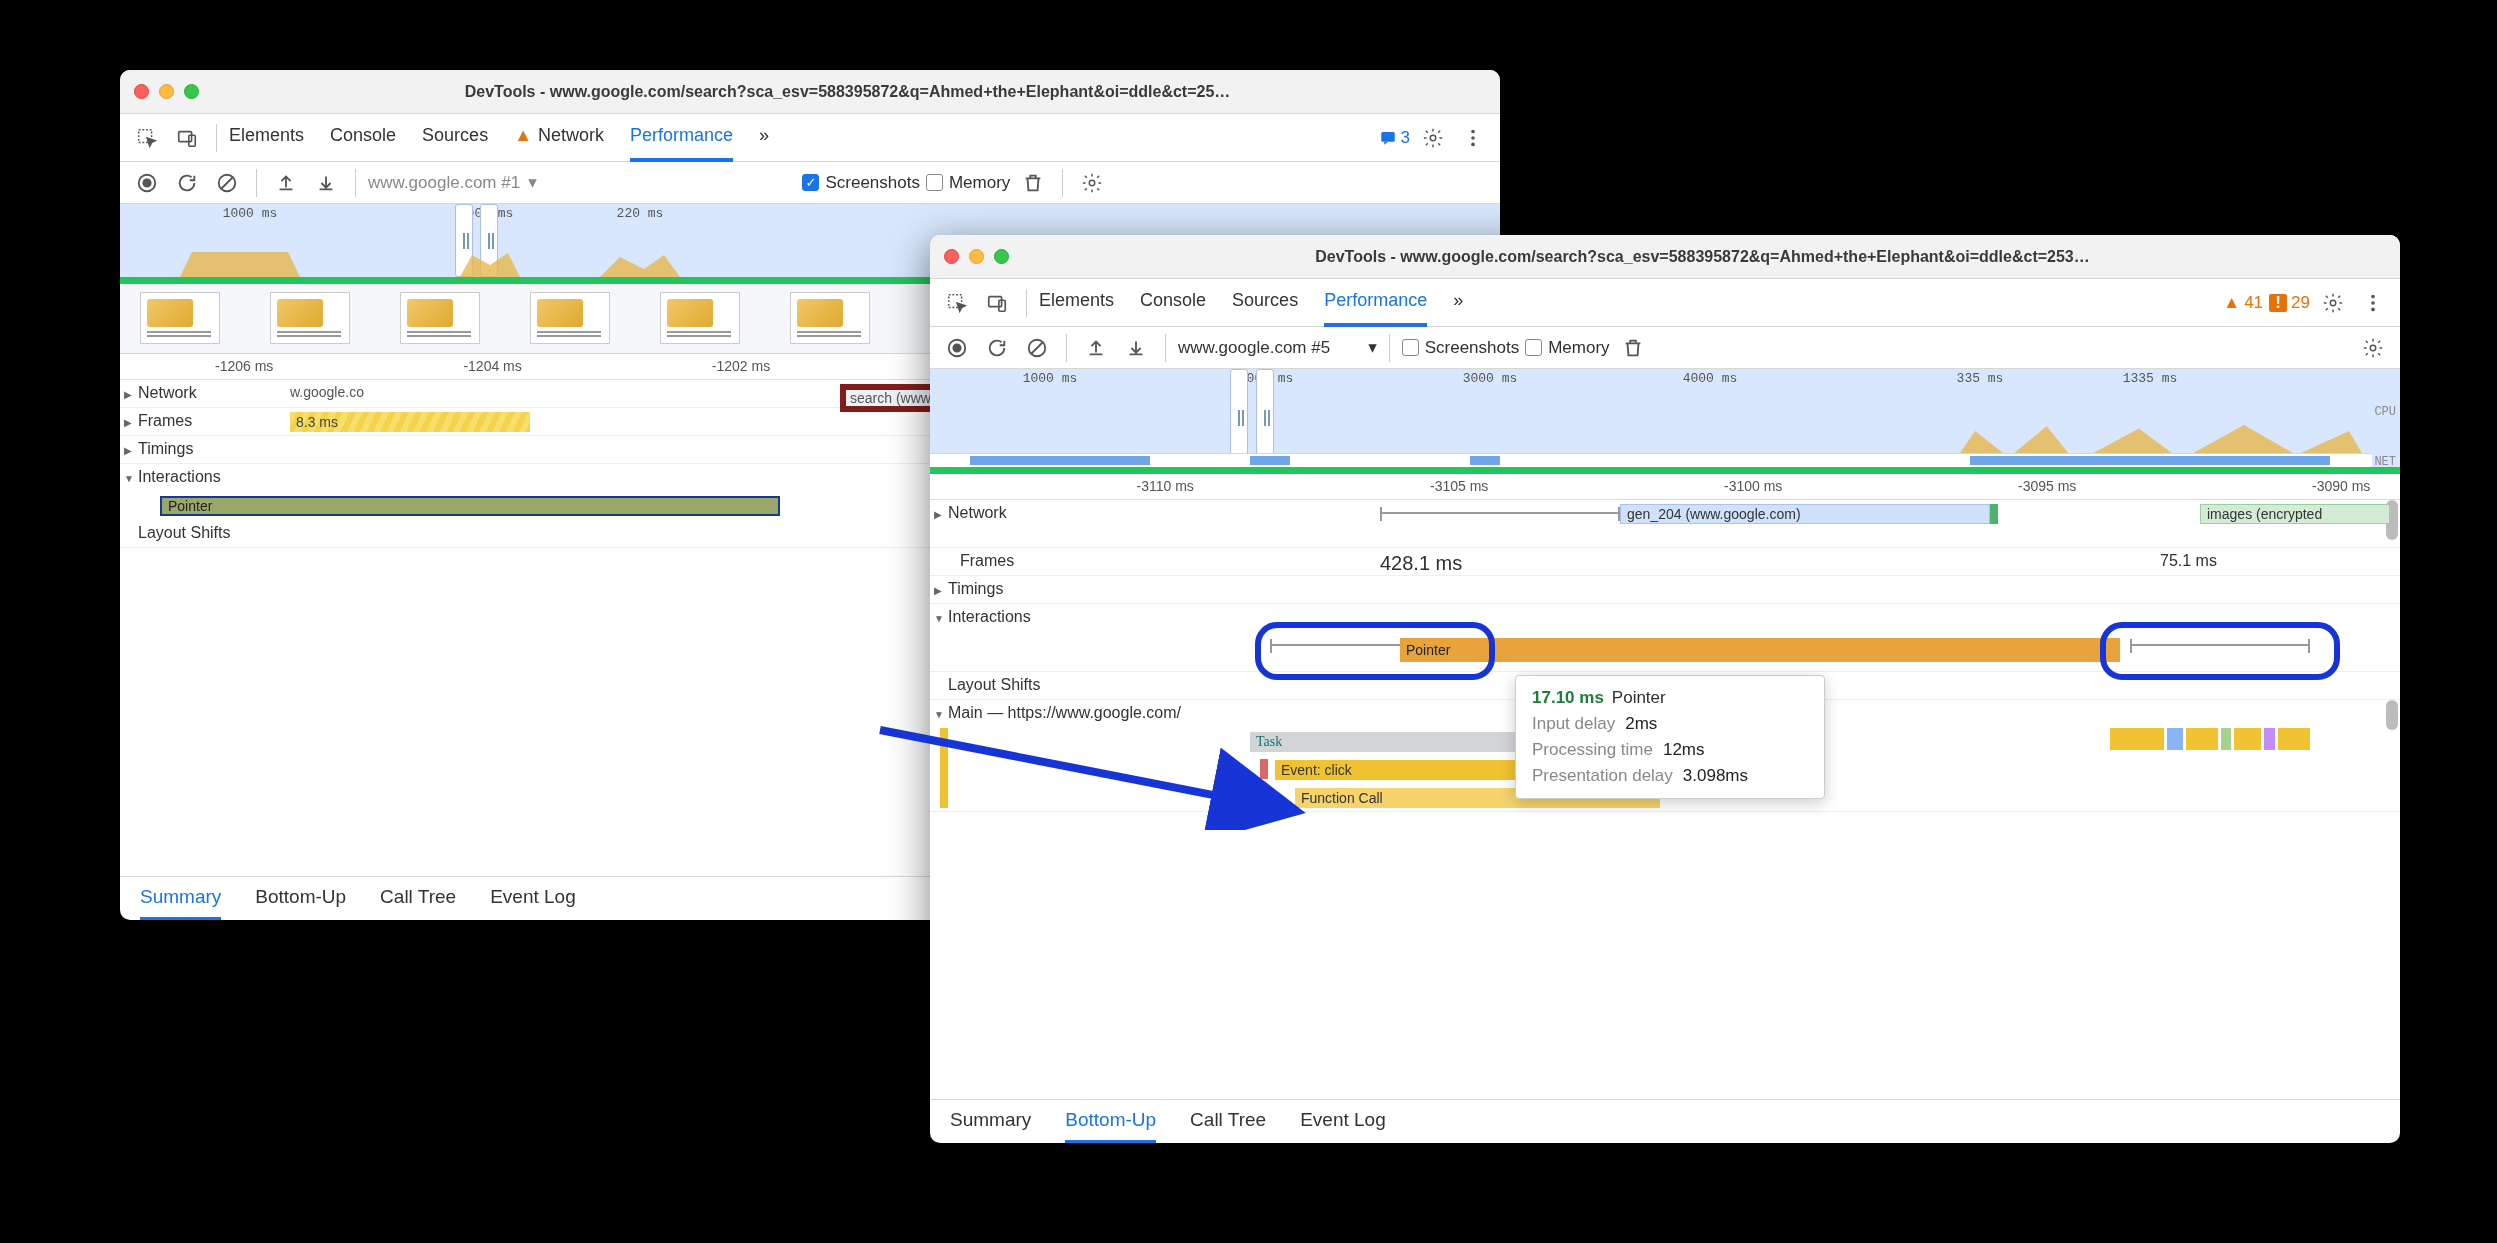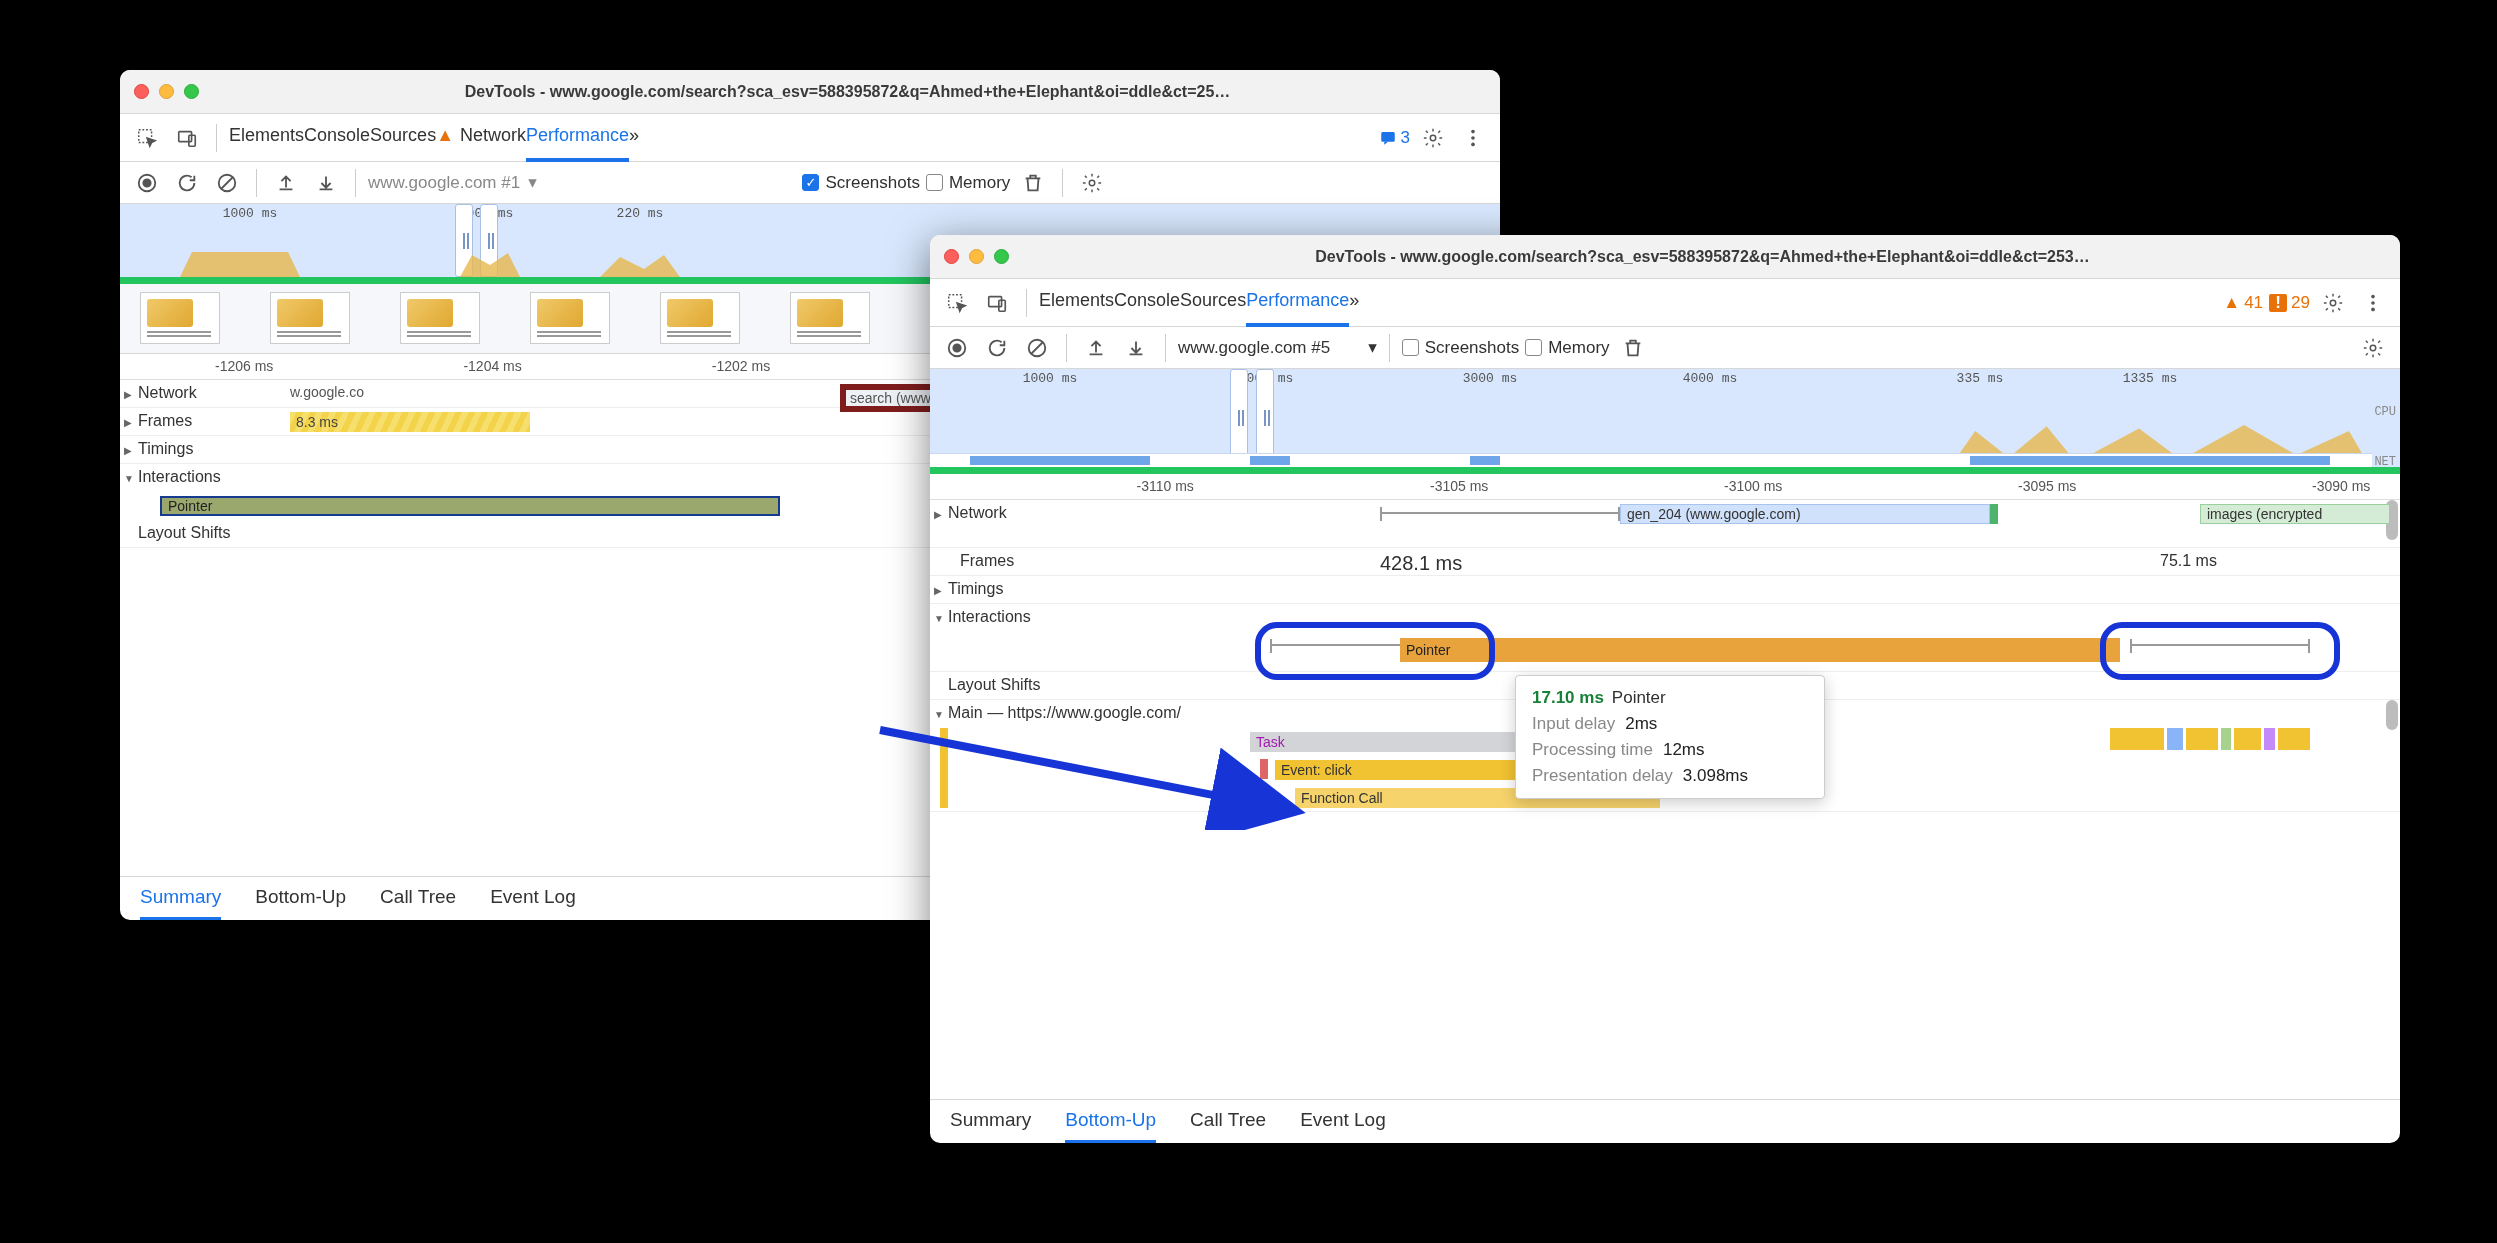--- a/index.html
+++ b/index.html
@@ -43,21 +43,21 @@
     height: 48px;
     display:flex; align-items:center;
     padding: 0 10px;
     gap: 6px;
     border-bottom: 1px solid #d7d7d7;
     font-size: 18px;
   }
   .iconbtn { width:34px; height:34px; display:flex; align-items:center; justify-content:center; border-radius:4px; color:#555;}
   .iconbtn svg { width:22px; height:22px; }
   .vsep { width:1px; height:28px; background:#ccc; margin:0 6px; }
-  .tabs { display:flex; align-items:center; flex:1; }
+  .tabs { display:flex; gap:26px; align-items:center; flex:1; }
   .tab { color:#333; height:48px; display:flex; align-items:center; border-bottom:4px solid transparent; white-space:nowrap;}
   .tab.active { color:#1a73e8; border-bottom-color:#1a73e8; }
   .badge-count { display:flex; align-items:center; gap:4px; font-size:17px; }
   .warn-t { color:#e8710a; }
   .err-t  { color:#d93025; }
   .chat-t { color:#1a73e8; }
   
   .toolbar {
     height:42px;
     display:flex; align-items:center; gap:6px;
@@ -88,21 +88,21 @@
   .track-body { flex:1; position:relative; }
   .bar { position:absolute; top:4px; height:20px; font-size:14px; padding:0 6px; display:flex; align-items:center; white-space:nowrap; overflow:hidden;}
   .bar.yellow-hatch {
     background: repeating-linear-gradient(115deg,#f7df6e 0 6px,#f2d34a 6px 12px);
     color:#444;
   }
   .bar.olive { background:#9aa76d; color:#222; border:2px solid #163a8f;}
   .bar.orange { background:#e8a33d; color:#222; }
   .bar.lblue { background:#cfe1fb; color:#333; border:1px solid #a7c3ee;}
   .bar.lgreen { background:#d4ecd6; color:#333; border:1px solid #9bcf9b;}
-  .bar.gray { background:#d2d4d7; color:#a21caf;}
+  .bar.gray { background:#d2d4d7; color:#0f766e;font-family:Liberation Serif, serif;}
   .bar.gold { background:#f1c232; color:#333;}
   .bar.gold2 { background:#f6d36b; color:#333;}
   .whisker { position:absolute; top:12px; height:6px; border-top:2px solid #999;}
   .whisker::before,.whisker::after{ content:""; position:absolute; top:-7px; width:2px; height:14px; background:#999;}
   .whisker::before{left:0;} .whisker::after{right:0;}
   
   .hi { position:absolute; border:6px solid #1734d6; border-radius:22px; pointer-events:none;}
   
   .tooltip {
     position:absolute; background:#fff; border:1px solid #ccc; border-radius:4px;

